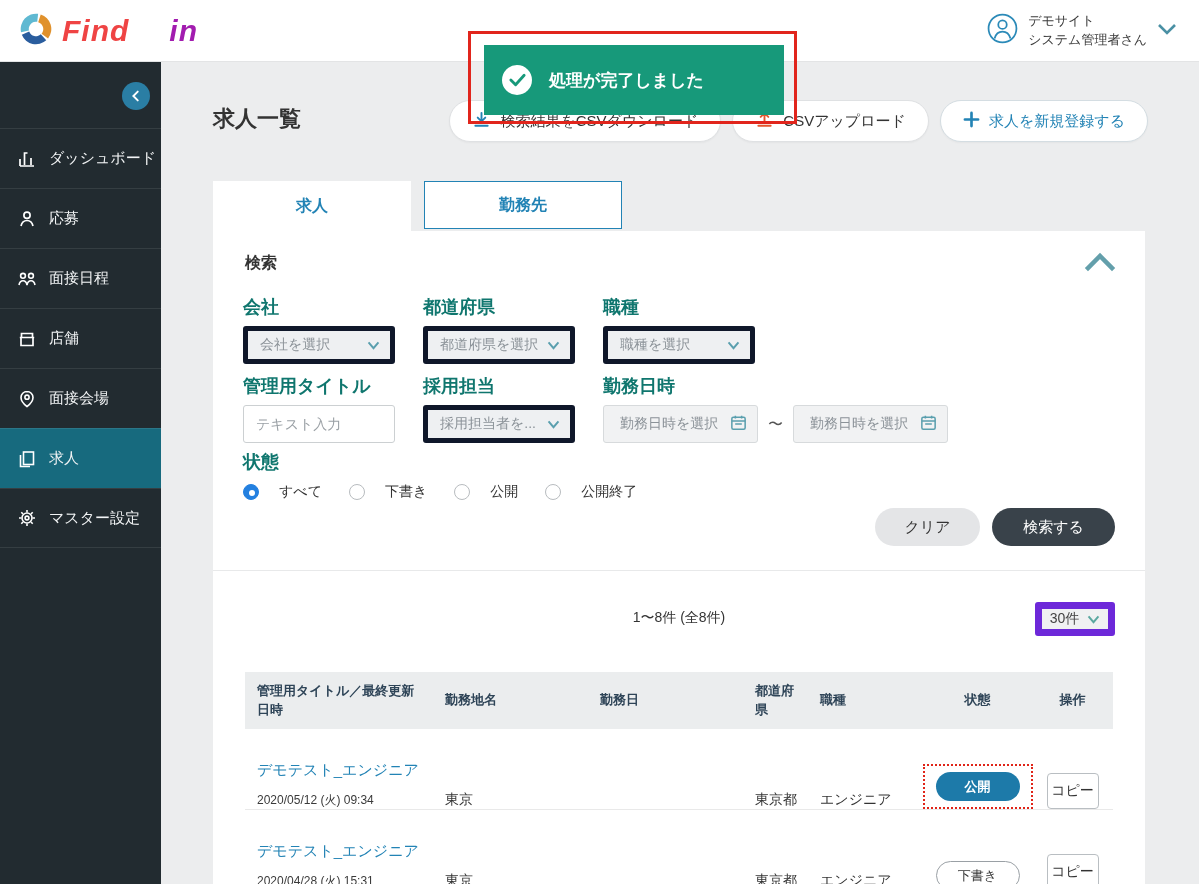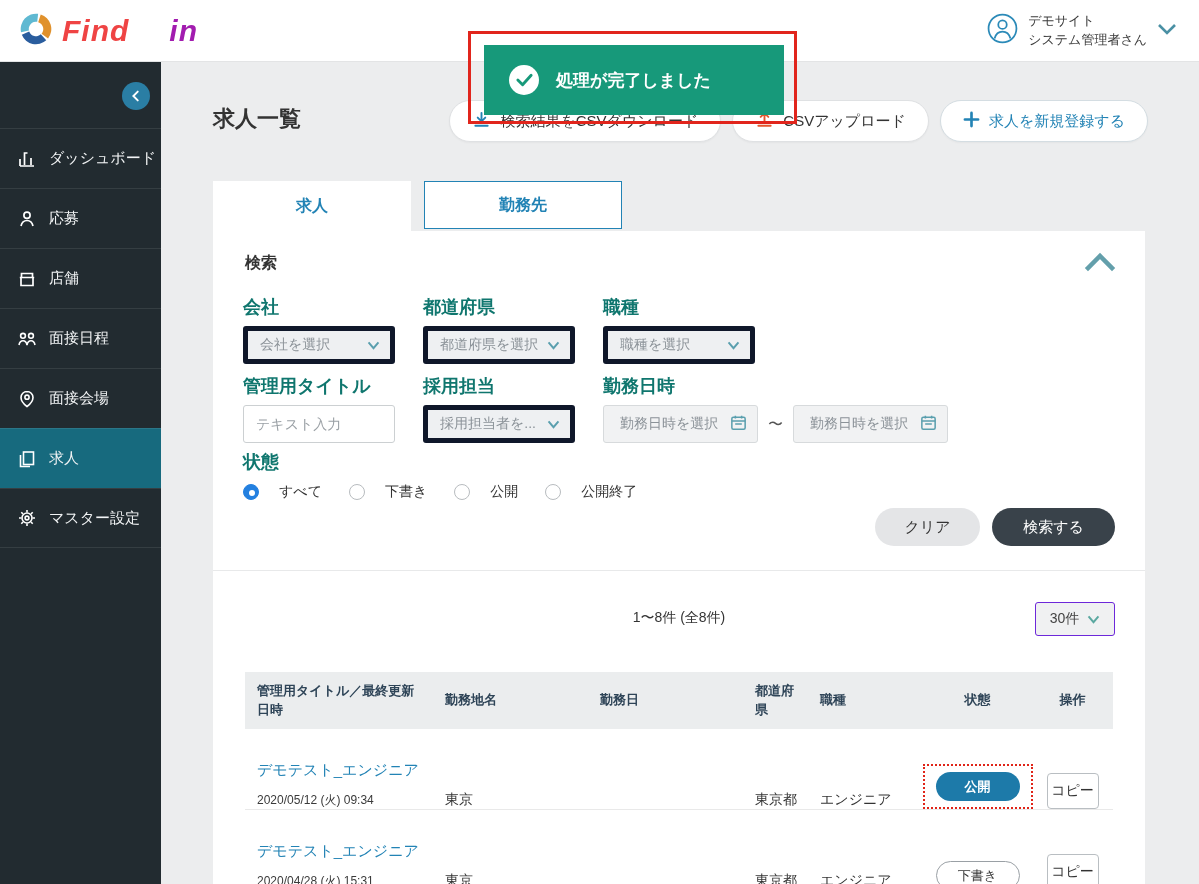--- a/index.html
+++ b/index.html
@@ -14,21 +14,21 @@
   .logo-text { font-size:30px; font-weight:bold; font-style:italic; letter-spacing:1px; }
   .logo-find { color:#ef4444; }
   .logo-in { color:#a21caf;margin-left:40px; }
   .user-menu { display:flex; align-items:center; gap:10px; cursor:pointer; }
   .user-lines { font-size:13px; color:#3a3a3a; line-height:1.45; }
 
   
   .toast-annotation { position:absolute; left:468px; top:31px; width:329px; height:93px;
     border:3px solid #e1251c; z-index:60; }
   .toast { position:absolute; left:13px; top:11px; width:300px; height:70px; background:#17997a;
-    display:flex; align-items:center; padding-left:25px; gap:17px; }
+    display:flex; align-items:center; padding-left:18px; gap:17px; }
   .toast-check { width:30px; height:30px; border-radius:50%; background:#fff; display:flex;
     align-items:center; justify-content:center; flex:0 0 auto; }
   .toast-msg { color:#fff; font-size:17px; font-weight:bold; }
 
   
   .sidebar { position:absolute; left:0; top:62px; width:161px; height:822px; background:#222b30; z-index:20; }
   .collapse-btn { position:absolute; top:20px; right:11px; width:28px; height:28px; border-radius:50%;
     background:#2a7ea4; display:flex; align-items:center; justify-content:center; cursor:pointer; }
   .side-nav { position:absolute; top:66px; left:0; width:161px; }
   .side-item { height:60px; display:flex; align-items:center; gap:12px; padding-left:17px;
@@ -83,21 +83,21 @@
 
   .search-actions { position:absolute; right:30px; top:277px; display:flex; gap:12px; }
   .btn-clear { width:105px; height:38px; border-radius:19px; background:#e4e5e7; border:none;
     font-size:15px; color:#333; cursor:pointer; font-family:inherit; }
   .btn-submit { width:123px; height:38px; border-radius:19px; background:#39424a; border:none;
     font-size:15px; color:#fff; cursor:pointer; font-family:inherit; }
 
   .divider { position:absolute; left:0; top:339px; width:100%; border-top:1px solid #e8e9ea; }
   .count-text { position:absolute; left:0; top:378px; width:100%; text-align:center; font-size:14px; color:#333; }
   .per-page { position:absolute; right:30px; top:371px; width:80px; height:34px; background:#f0f1f2;
-    border:1px solid #6d28d9; border-radius:3px; display:flex; align-items:center; justify-content:center;
+    border:7px solid #6d28d9; border-radius:3px; display:flex; align-items:center; justify-content:center;
     gap:8px; font-size:14px; color:#444; cursor:pointer; }
 
   
   .table { position:absolute; left:32px; top:441px; width:868px; }
   .thead { display:flex; background:#ebedee; min-height:57px; align-items:center;
     font-size:13px; font-weight:bold; color:#2e4457; line-height:1.45; }
   .trow { display:flex; border-bottom:1px solid #e9e9e9; min-height:81px; align-items:flex-end;
     padding-top:18px; }
   .col { padding:0 8px 0 12px; }
   .w-title { width:188px; } .w-loc { width:155px; } .w-day { width:155px; }
@@ -184,35 +184,35 @@
       <span class="side-icon">
         <svg width="20" height="20" viewBox="0 0 20 20" fill="none" stroke="#fff" stroke-width="1.7">
           <circle cx="10" cy="6.3" r="3.1"></circle>
           <path d="M4 17 c0.8-3.6 3.1-5.5 6-5.5 s5.2 1.9 6 5.5"></path>
         </svg>
       </span>
       <span>応募</span>
     </div>
     <div class="side-item">
       <span class="side-icon">
-        <svg width="20" height="20" viewBox="0 0 20 20" fill="none" stroke="#fff" stroke-width="1.7">
-          <path d="M4 8.5 V16.5 H16 V8.5 M2.8 8.5 H17.2 M4.5 8.5 V4.5 H15.5 V8.5"></path>
-        </svg>
-      </span>
-      <span>店舗</span>
-    </div>
-    <div class="side-item">
-      <span class="side-icon">
         <svg width="20" height="20" viewBox="0 0 20 20" fill="none" stroke="#fff" stroke-width="1.6">
           <circle cx="6" cy="6.8" r="2.4"></circle>
             <circle cx="14" cy="6.8" r="2.4"></circle>
           <path d="M2 16 c0.5-2.8 2-4.3 4-4.3 s3.5 1.5 4 4.3 M10 16 c0.5-2.8 2-4.3 4-4.3 s3.5 1.5 4 4.3"></path>
         </svg>
       </span>
       <span>面接日程</span>
+    </div>
+    <div class="side-item">
+      <span class="side-icon">
+        <svg width="20" height="20" viewBox="0 0 20 20" fill="none" stroke="#fff" stroke-width="1.7">
+          <path d="M4 8.5 V16.5 H16 V8.5 M2.8 8.5 H17.2 M4.5 8.5 V4.5 H15.5 V8.5"></path>
+        </svg>
+      </span>
+      <span>店舗</span>
     </div>
     <div class="side-item">
       <span class="side-icon">
         <svg width="20" height="20" viewBox="0 0 20 20" fill="none" stroke="#fff" stroke-width="1.6">
           <path d="M10 2.5 c-3.3 0-6 2.6-6 5.9 0 4.4 6 9.1 6 9.1 s6-4.7 6-9.1 c0-3.3-2.7-5.9-6-5.9 z"></path>
           <circle cx="10" cy="8.2" r="2.1"></circle>
         </svg>
       </span>
       <span>面接会場</span>
     </div>

